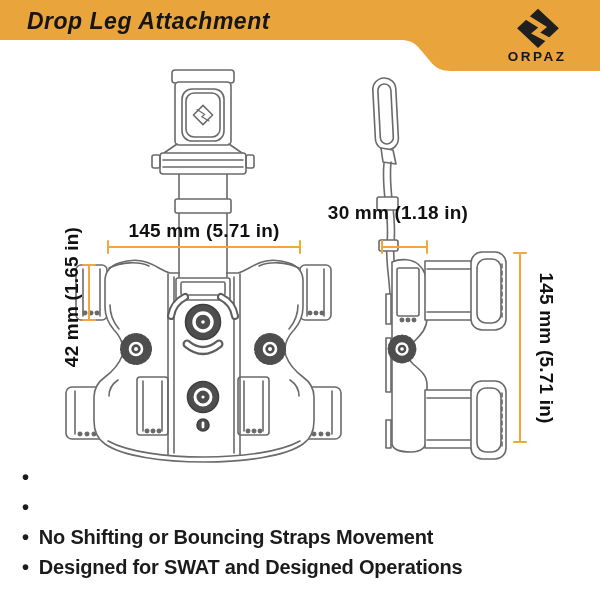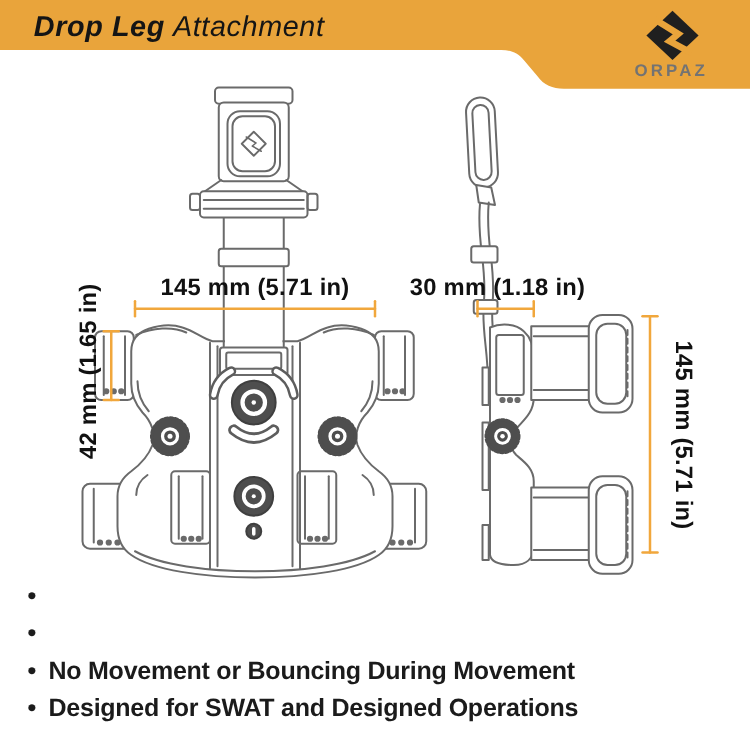--- a/index.html
+++ b/index.html
@@ -3,27 +3,27 @@
 <meta charset="utf-8">
 <style>
   html,body{margin:0;padding:0;}
   body{width:600px;height:600px;position:relative;background:#ffffff;
        font-family:"Liberation Sans", sans-serif;overflow:hidden;}
   #art{position:absolute;left:0;top:0;z-index:1;}
   .overlay{position:absolute;z-index:2;color:#151515;}
   
   .title{left:27px;top:8px;font-size:23px;font-style:italic;white-space:nowrap;}
   .title .b{font-weight:bold;letter-spacing:0.5px;}
-  .title .r{font-weight:normal;letter-spacing:0.5px;}
+  .title .r{font-weight:bold;letter-spacing:0.5px;}
   .brand-name{left:502px;top:49px;width:70px;text-align:center;
-      font-size:13.5px;font-weight:bold;letter-spacing:2.5px;color:#737373;}
+      font-size:13.5px;font-weight:bold;letter-spacing:2.5px;color:#0f172a;}
   
   .dim{font-weight:bold;font-size:19px;letter-spacing:0.2px;white-space:nowrap;color:#111;}
   .dim-h1{left:104px;top:220px;width:200px;text-align:center;}
-  .dim-h2{left:318px;top:220px;width:160px;text-align:center;}
+  .dim-h2{left:318px;top:202px;width:160px;text-align:center;}
   .dim-v{width:220px;text-align:center;}
   .dim-vl{left:72px;top:297px;transform:translate(-50%,-50%) rotate(-90deg);}
   .dim-vr{left:546px;top:348px;transform:translate(-50%,-50%) rotate(90deg);}
   
   .features{left:22px;top:466px;right:10px;list-style:none;margin:0;padding:0;}
   .features li{display:flex;align-items:baseline;height:30px;
       font-size:20px;font-weight:bold;color:#1b1b1b;letter-spacing:-0.2px;}
   .features .dot{margin-right:10px;font-size:20px;}
 </style>
 </head>
@@ -247,19 +247,19 @@
 
 <ul class="overlay features">
   <li>
     <span class="dot">•</span>
   </li>
   <li>
     <span class="dot">•</span>
   </li>
   <li>
     <span class="dot">•</span>
-    <span>No Movement or Bouncing During Movement</span>
+    <span>No Shifting or Bouncing Straps Movement</span>
   </li>
   <li>
     <span class="dot">•</span>
     <span>Designed for SWAT and Designed Operations</span>
   </li>
 </ul>
 
 </body></html>

